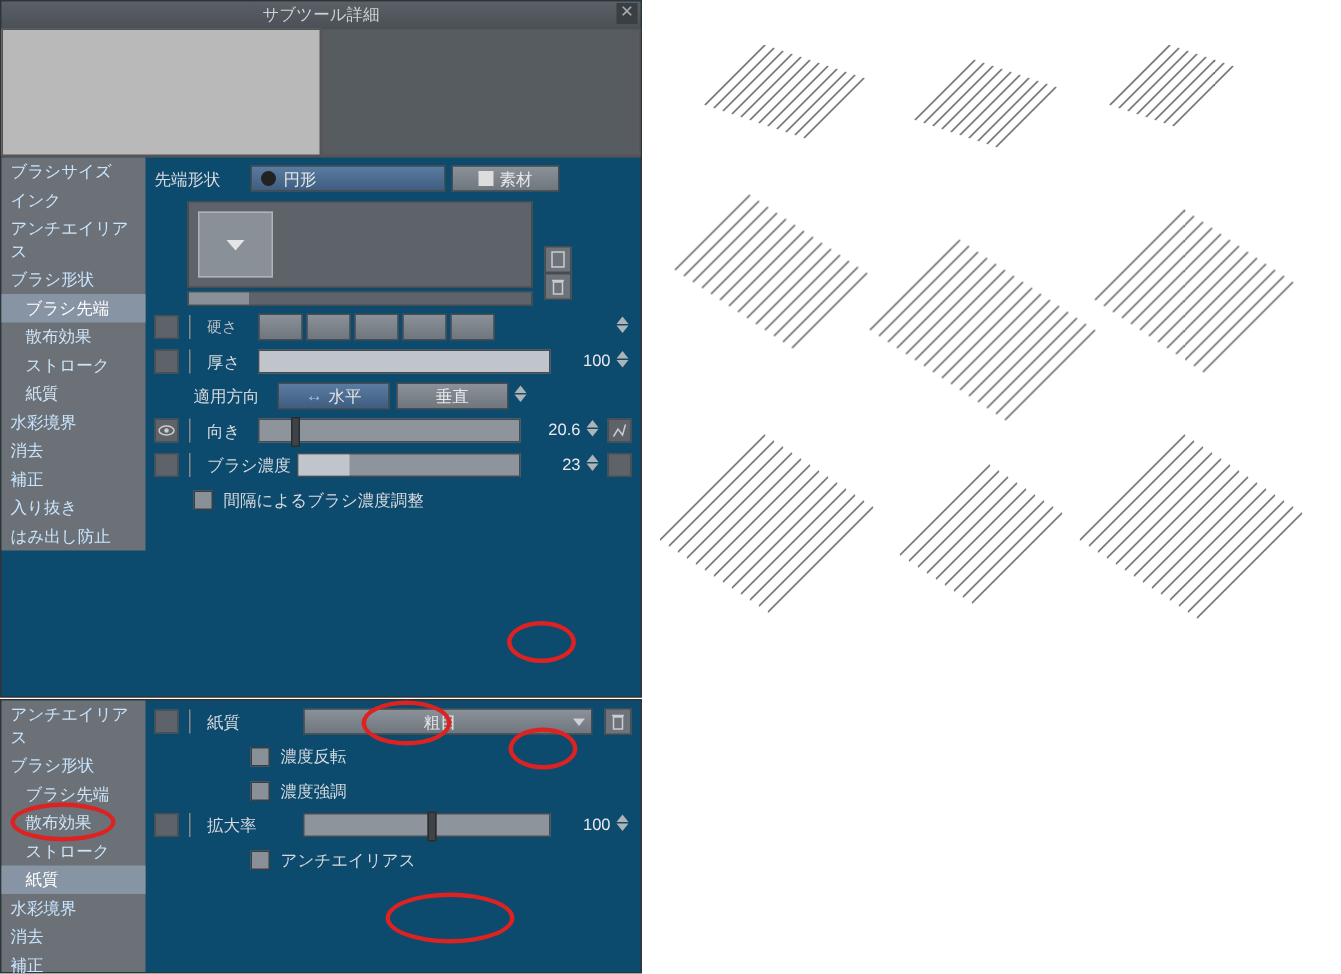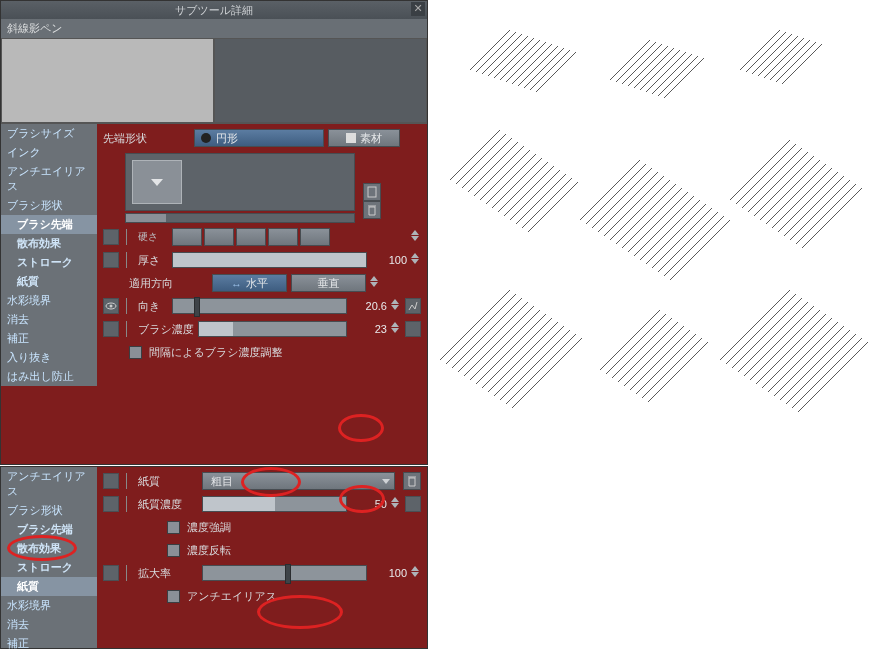--- a/index.html
+++ b/index.html
@@ -1,73 +1,72 @@
 <!DOCTYPE html>
 <html><head>
 <meta charset="utf-8">
 <style>
   * { box-sizing: border-box; margin: 0; padding: 0; font-family: "MS PGothic", sans-serif; font-size: 11px; }
   body { background: #fff; width: 894px; height: 649px; position: relative; }
-  .panel { position: absolute; background: #7f1d1d; color: #d8dadd; }
+  .panel { position: absolute; background: #0c4a6e; color: #d8dadd; }
   .panel1 { left: 0; top: 0; width: 428px; height: 465px; border: 1px solid #333; }
   .panel2 { left: 0; top: 466px; width: 428px; height: 183px; border: 1px solid #333; }
   .titlebar { height: 18px; background: linear-gradient(#5a6066,#4a5056); text-align: center; color: #cfd2d5; line-height: 18px; position: relative; }
   .titlebar .close { position: absolute; right: 2px; top: 1px; width: 14px; height: 14px; background: #3a3f44; color: #aaa; text-align: center; line-height: 13px; cursor: pointer; }
   .toolname { background: #696f75; padding: 2px 6px; color: #dcdedf; }
   .preview-row { display: flex; height: 86px; border-bottom: 1px solid #555; }
   .preview-box { flex: 1; background: #b9b9b9; border: 1px solid #555; }
   .preview-box.dark { background: #575c61; }
   .lower { display: flex; }
   .sidebar { width: 96px; background: #6b7177; }
   .sidebar .cat { padding: 2px 6px; color: #c9e5ff; cursor: pointer; }
-  .sidebar .sub { padding: 2px 4px 2px 16px; color: #cfe4f7; cursor: pointer; font-weight: bold; }
+  .sidebar .sub { padding: 2px 4px 2px 16px; color: #cfe4f7; cursor: pointer; }
   .sidebar .sub.sel { background: #8694a3; color: #fff; }
   .main { flex: 1; padding: 4px 6px 4px 6px; }
   .desc { color: #cfd2d5; line-height: 1.3; margin-bottom: 6px; }
   .row { display: flex; align-items: center; height: 20px; margin-bottom: 3px; gap: 4px; }
   .lbl { width: 60px; color: #d8dadd; }
   .valbox { width: 36px; text-align: right; color: #e8eaec; }
   .spin { width: 10px; height: 14px; display: flex; flex-direction: column; }
   .spin span { width: 0; height: 0; border-left: 4px solid transparent; border-right: 4px solid transparent; }
   .spin .up { border-bottom: 5px solid #aeb3b8; margin-bottom: 1px;}
   .spin .dn { border-top: 5px solid #aeb3b8;}
   .iconcell { width: 16px; height: 16px; border: 1px solid #4a4f54; background: #5d6369; display:flex; align-items:center; justify-content:center;}
   .eye { width:16px;height:16px;border:1px solid #4a4f54;background:#5d6369;display:flex;align-items:center;justify-content:center;}
   .slider { flex: 1; height: 16px; background: #8d949b; border: 1px solid #474c51; position: relative; }
   .slider .fill { position:absolute; left:0; top:0; bottom:0; background:#bfc5cb;}
   .slider .knob { position:absolute; top:-2px; width:6px; height:20px; background:#3e4348; border:1px solid #2a2d30;}
   .btn { height: 18px; background: linear-gradient(#8a9199,#6f767d); border: 1px solid #474c51; color: #e6e8ea; display:inline-flex; align-items:center; justify-content:center; padding: 0 6px; cursor:pointer;}
-  .btn.sel { background: linear-gradient(#5b7ca1,#3e5d80); margin-left: 27px; }
+  .btn.sel { background: linear-gradient(#5b7ca1,#3e5d80); }
   .tipshape { width: 130px; justify-content: flex-start; gap:5px;}
   .materialbtn { width: 72px; gap:4px;}
   .tipimg { width: 230px; height: 58px; background: #5d6369; border: 1px solid #474c51; margin: 2px 0 2px 22px; display:flex; align-items:center; justify-content:flex-start;}
   .tipimg .thumb { width:50px;height:44px;background:#8a9097;border:1px solid #aeb3b8;margin-left:6px;display:flex;align-items:center;justify-content:center;}
   .thumb .tri {width:0;height:0;border-left:6px solid transparent;border-right:6px solid transparent;border-top:7px solid #e3e5e7;}
   .hscroll { height:10px;background:#5d6369;border:1px solid #474c51;margin:0 0 4px 22px;width:230px;position:relative;}
   .hscroll .th { position:absolute;left:0;top:0;bottom:0;width:40px;background:#8a9097;}
   .trash { width:18px;height:18px;border:1px solid #474c51;background:#6d737a;display:flex;align-items:center;justify-content:center;margin-left:4px;}
   .chk { width:13px;height:13px;border:1px solid #3a3e42;background:#8a9097;display:inline-block;vertical-align:middle;margin-right:3px;}
-  .dropdown { height:18px;background:linear-gradient(#8a9199,#6f767d);border:1px solid #474c51;color:#e6e8ea;display:inline-flex;align-items:center;justify-content:flex-start;position:relative;padding:0 18px 0 8px;cursor:pointer;}
+  .dropdown { height:18px;background:linear-gradient(#8a9199,#6f767d);border:1px solid #474c51;color:#e6e8ea;display:inline-flex;align-items:center;justify-content:center;position:relative;padding:0 18px 0 8px;cursor:pointer;}
   .dropdown .dd-arrow { position:absolute;right:4px;width:0;height:0;border-left:4px solid transparent;border-right:4px solid transparent;border-top:5px solid #cfd2d5;}
   .link { width:8px;height:16px;border-left:1px solid #888;margin-left:3px;}
   .apply-row .btn {width:75px;}
   .circle-red { position:absolute; border:3px solid #d22; border-radius:50%; pointer-events:none;}
   .brush-strokes { position:absolute; left:440px; top:30px; width:450px; height:410px; }
   .sqicon{width:10px;height:10px;background:#ddd;display:inline-block;}
   .lblsm{font-size:10px;color:#bcc0c4;}
 </style>
 </head>
 <body>
 
 <div class="panel panel1">
   <div class="titlebar">
     <span>サブツール詳細</span>
     <div class="close">✕</div>
   </div>
-  <div class="toolname">斜線影ペン</div>
   <div class="preview-row">
     <div class="preview-box"></div>
     <div class="preview-box dark"></div>
   </div>
   <div class="lower">
     <div class="sidebar">
       <div class="cat">ブラシサイズ</div>
       <div class="cat">インク</div>
       <div class="cat">アンチエイリアス</div>
       <div class="cat">ブラシ形状</div>
@@ -243,44 +242,30 @@
           <span>粗目</span>
           <span class="dd-arrow"></span>
         </div>
         <div class="trash">
             <svg width="12" height="12">
               <path d="M3 3h6v8H3zM2 2h8" stroke="#ccc" fill="none"></path>
             </svg>
           </div>
       </div>
 
-      <div class="row">
-        <div class="iconcell"></div>
-        <div class="link"></div>
-        <div class="lbl">紙質濃度</div>
-        <div class="slider">
-            <div class="fill" style="width:50%"></div>
-          </div>
-        <div class="valbox">50</div>
-        <div class="spin">
-            <span class="up"></span>
-            <span class="dn"></span>
-          </div>
-        <div class="iconcell"></div>
-      </div>
-
+
+      <div class="row">
+          <div style="width:60px"></div>
+          <span class="chk"></span>
+          <span>濃度反転</span>
+        </div>
       <div class="row">
           <div style="width:60px"></div>
           <span class="chk"></span>
           <span>濃度強調</span>
-        </div>
-      <div class="row">
-          <div style="width:60px"></div>
-          <span class="chk"></span>
-          <span>濃度反転</span>
         </div>
 
       <div class="row">
         <div class="iconcell"></div>
         <div class="link"></div>
         <div class="lbl">拡大率</div>
         <div class="slider">
             <div class="knob" style="left:50%"></div>
           </div>
         <div class="valbox">100</div>

